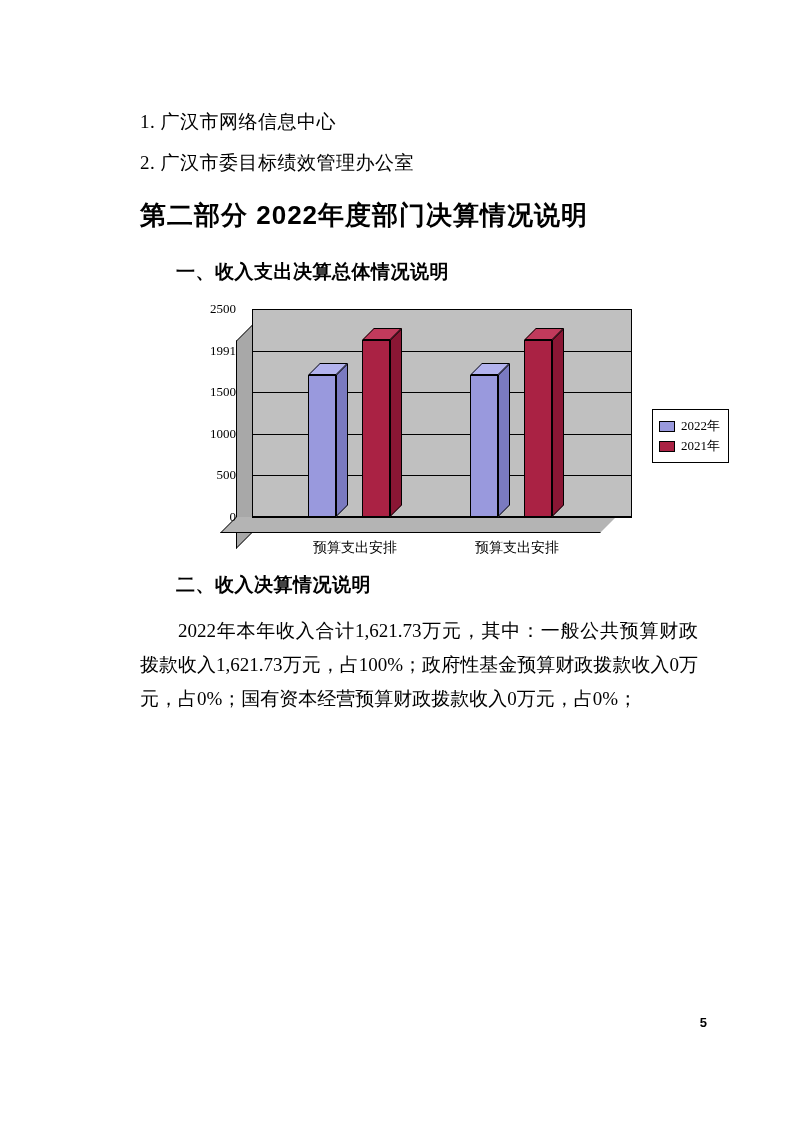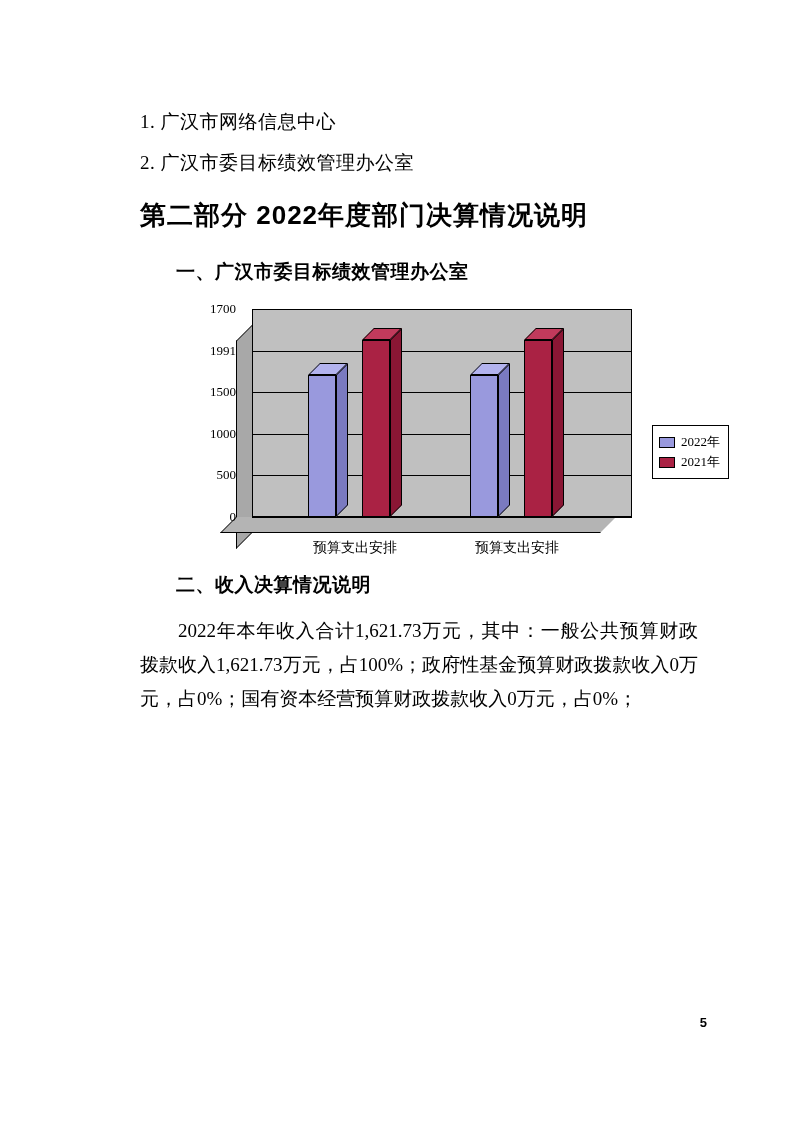--- a/index.html
+++ b/index.html
@@ -152,21 +152,21 @@
   .cat-label {
     position: absolute;
     top: 238px;
     font-size: 14px;
     text-align: center;
     white-space: nowrap;
   }
   .legend {
     position: absolute;
     left: 472px;
-    top: 124px;
+    top: 108px;
     border: 1px solid #000;
     background: #ffffff;
     padding: 5px 8px 5px 6px;
   }
   .legend-row {
     display: flex;
     align-items: center;
     margin: 2px 0;
   }
   .legend-swatch {
@@ -192,38 +192,38 @@
 </head>
 <body>
 
 <div class="page">
 
   <div class="list-line">1. 广汉市网络信息中心</div>
   <div class="list-line">2. 广汉市委目标绩效管理办公室</div>
 
   <div class="part-title">第二部分 2022年度部门决算情况说明</div>
 
-  <div class="section-title">一、广汉市委目标绩效管理办公室</div>
+  <div class="section-title">一、收入支出决算总体情况说明</div>
 
 
   <div class="chart-wrap">
 
     <div class="plot-left"></div>
     <div class="plot-floor"></div>
     <div class="plot-back"></div>
 
     <div class="gridline" style="top:8px;"></div>
     <div class="gridline" style="top:49.6px;"></div>
     <div class="gridline" style="top:91.2px;"></div>
     <div class="gridline" style="top:132.8px;"></div>
     <div class="gridline" style="top:174.4px;"></div>
     <div class="gridline" style="top:216px;"></div>
 
     <div class="ytick-holder" style="top:8px;">
-        <div class="ytick">1700</div>
+        <div class="ytick">2500</div>
       </div>
     <div class="ytick-holder" style="top:49.6px;">
         <div class="ytick">1991</div>
       </div>
     <div class="ytick-holder" style="top:91.2px;">
         <div class="ytick">1500</div>
       </div>
     <div class="ytick-holder" style="top:132.8px;">
         <div class="ytick">1000</div>
       </div>

